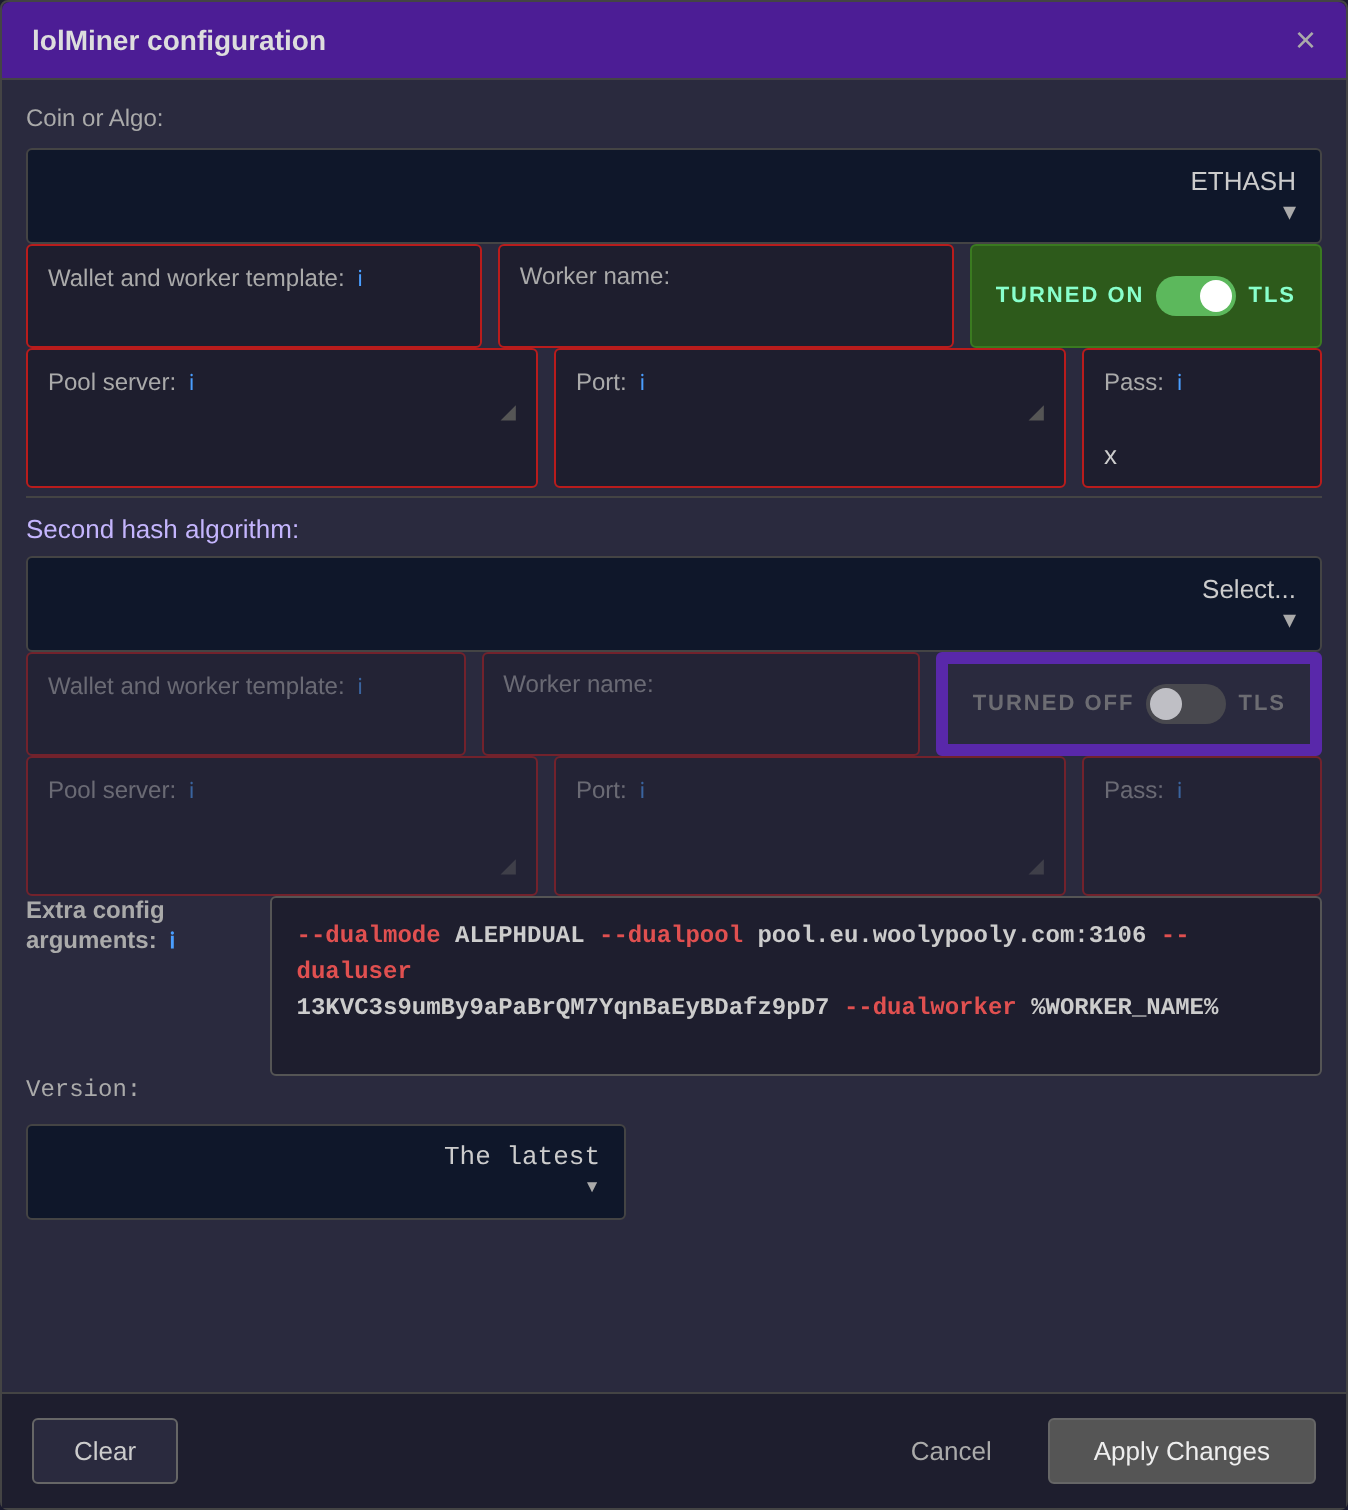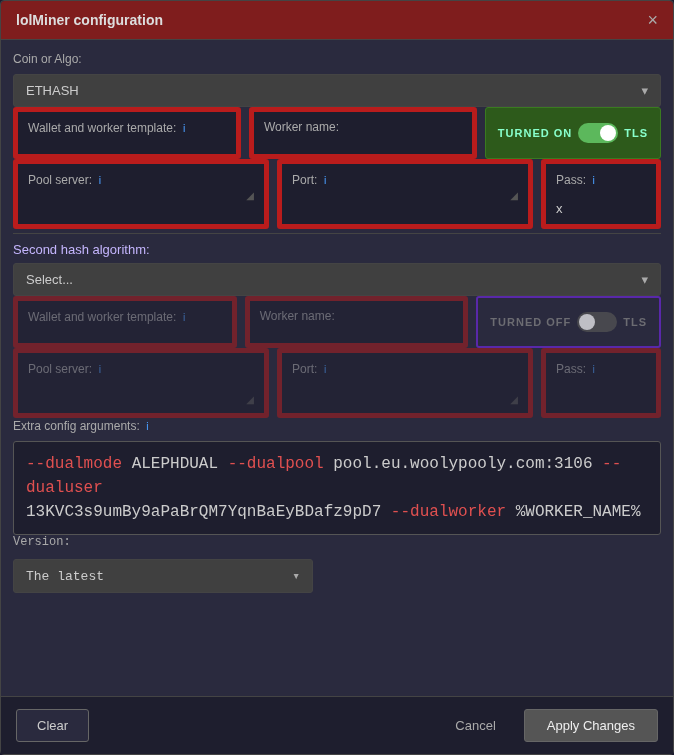--- a/index.html
+++ b/index.html
@@ -16,21 +16,21 @@
       border: 1px solid #444;
       border-radius: 4px;
       width: 674px;
       min-height: 755px;
       display: flex;
       flex-direction: column;
       color: #ccc;
       font-size: 13px;
     }
     .modal-header {
-      background: #7f1d1d;
+      background: #4c1d95;
       padding: 10px 15px;
       display: flex;
       justify-content: space-between;
       align-items: center;
       border-bottom: 1px solid #444;
       border-radius: 4px 4px 0 0;
     }
     .modal-title {
       color: #ddd;
       font-size: 14px;
@@ -61,48 +61,49 @@
       font-size: 12px;
       margin-bottom: 4px;
     }
     .field-label .info-icon {
       color: #4a9eff;
       cursor: pointer;
       font-size: 11px;
       margin-left: 3px;
     }
     .select-field {
-      background: #404040;
+      background: #0f172a;
       border: 1px solid #444;
       color: #ccc;
       padding: 8px 12px;
       border-radius: 3px;
       width: 100%;
       display: flex;
       justify-content: space-between;
-      align-items: center;
-      cursor: pointer;
+      align-items: flex-end;
+      cursor: pointer;
+      flex-direction: column;
     }
     .select-field .chevron {
       color: #aaa;
     }
     .row-3col {
       display: grid;
       grid-template-columns: 1fr 1fr auto;
       gap: 8px;
     }
     .row-3col-pass {
       display: grid;
       grid-template-columns: 1fr 1fr 120px;
       gap: 8px;
       border-radius: 19px;
     }
     .input-box {
       background: #1e1e2e;
-      border: 5px solid #b91c1c;
+      border: 1px solid #b91c1c;
       border-radius: 3px;
       padding: 8px 10px;
       color: #ccc;
       display: flex;
       flex-direction: column;
       justify-content: flex-start;
       min-height: 52px;
     }
     .input-box.tall {
       min-height: 70px;
@@ -114,21 +115,21 @@
       padding: 8px 12px;
       display: flex;
       flex-direction: row;
       align-items: center;
       justify-content: center;
       min-height: 52px;
       gap: 6px;
     }
     .tls-box.off {
       background: #2a2a3e;
-      border: 2px solid #6d28d9;
+      border: 6px solid #6d28d9;
     }
     .tls-label {
       font-size: 11px;
       font-weight: bold;
       letter-spacing: 1px;
       color: #8fc;
     }
     .tls-label.off {
       color: #888;
     }
@@ -161,30 +162,31 @@
       font-size: 13px;
       margin-bottom: 2px;
     }
     .textarea-box {
       background: #1e1e2e;
       border: 1px solid #555;
       border-radius: 3px;
       padding: 10px 12px;
       color: #ccc;
       font-family: 'Courier New', monospace;
-      font-size: 16px;
+      font-size: 12px;
       min-height: 90px;
       line-height: 1.5;
       resize: none;
       width: 100%;
     }
     .extra-config-section {
       display: flex;
-      flex-direction: column;
+      flex-direction: row;
       gap: 4px;
+      font-weight: bold;
     }
     .cmd-text {
       color: #ccc;
     }
     .cmd-keyword {
       color: #e05050;
     }
     .version-section {
       display: flex;
       flex-direction: column;

